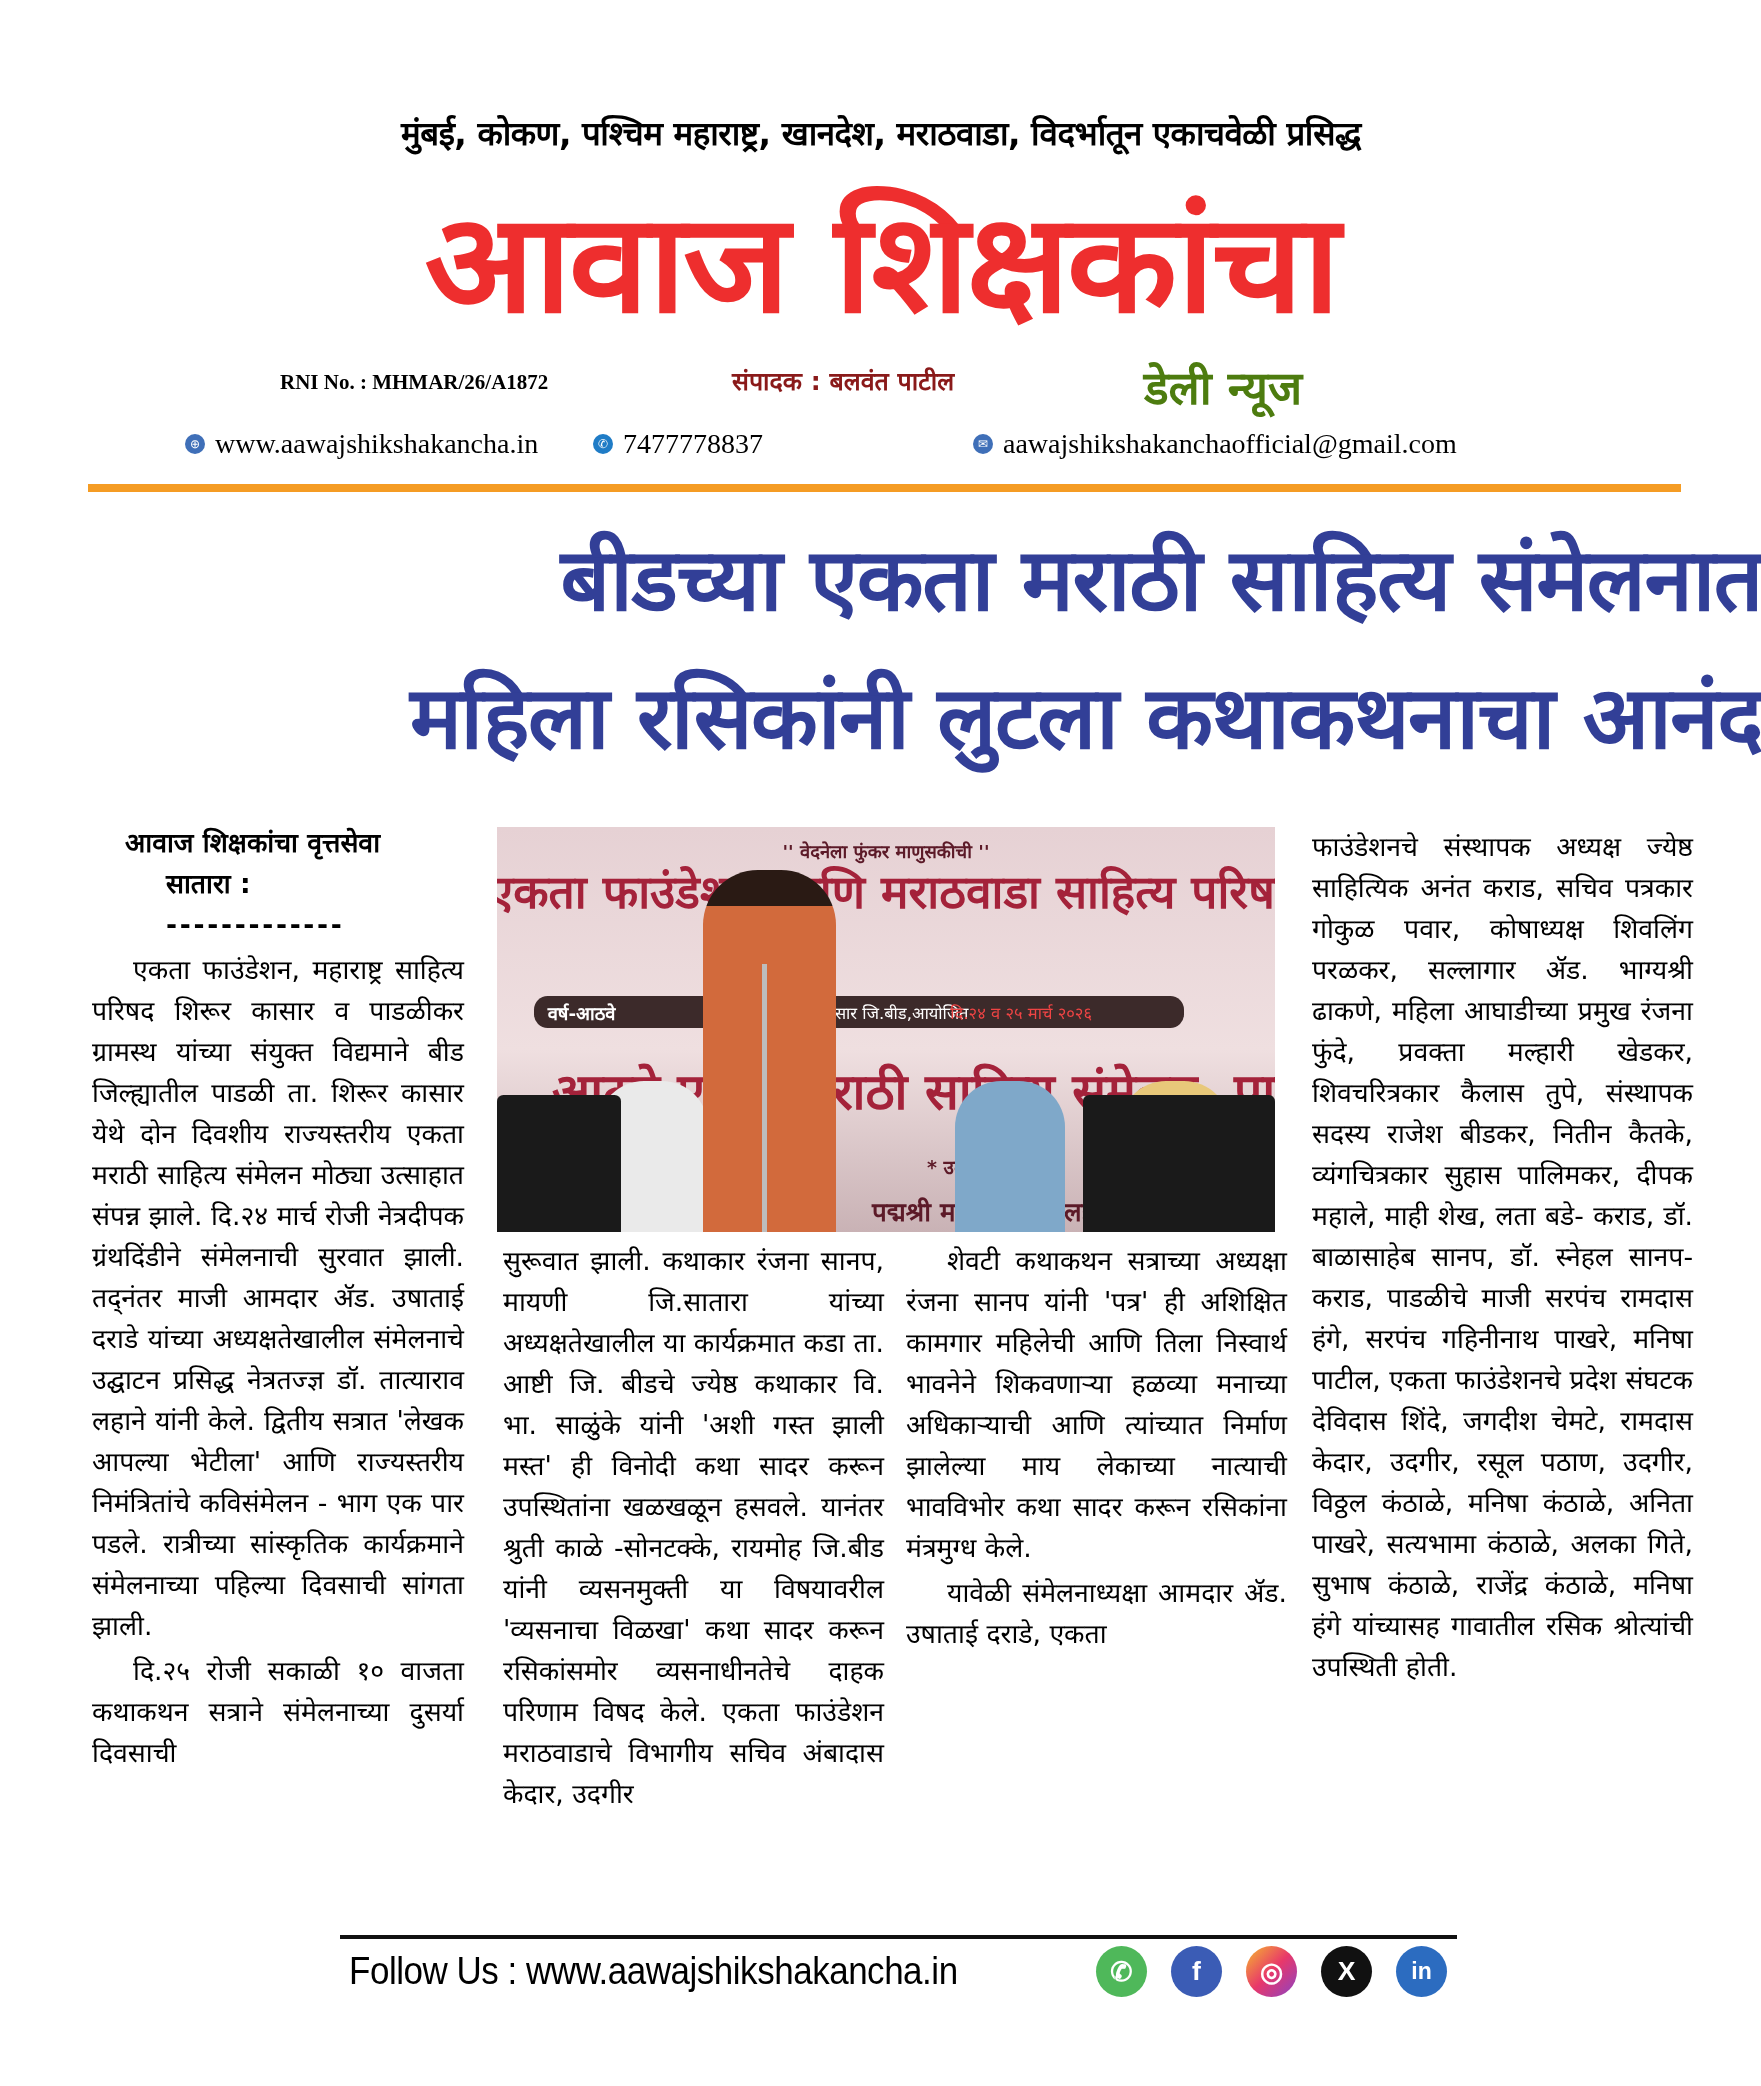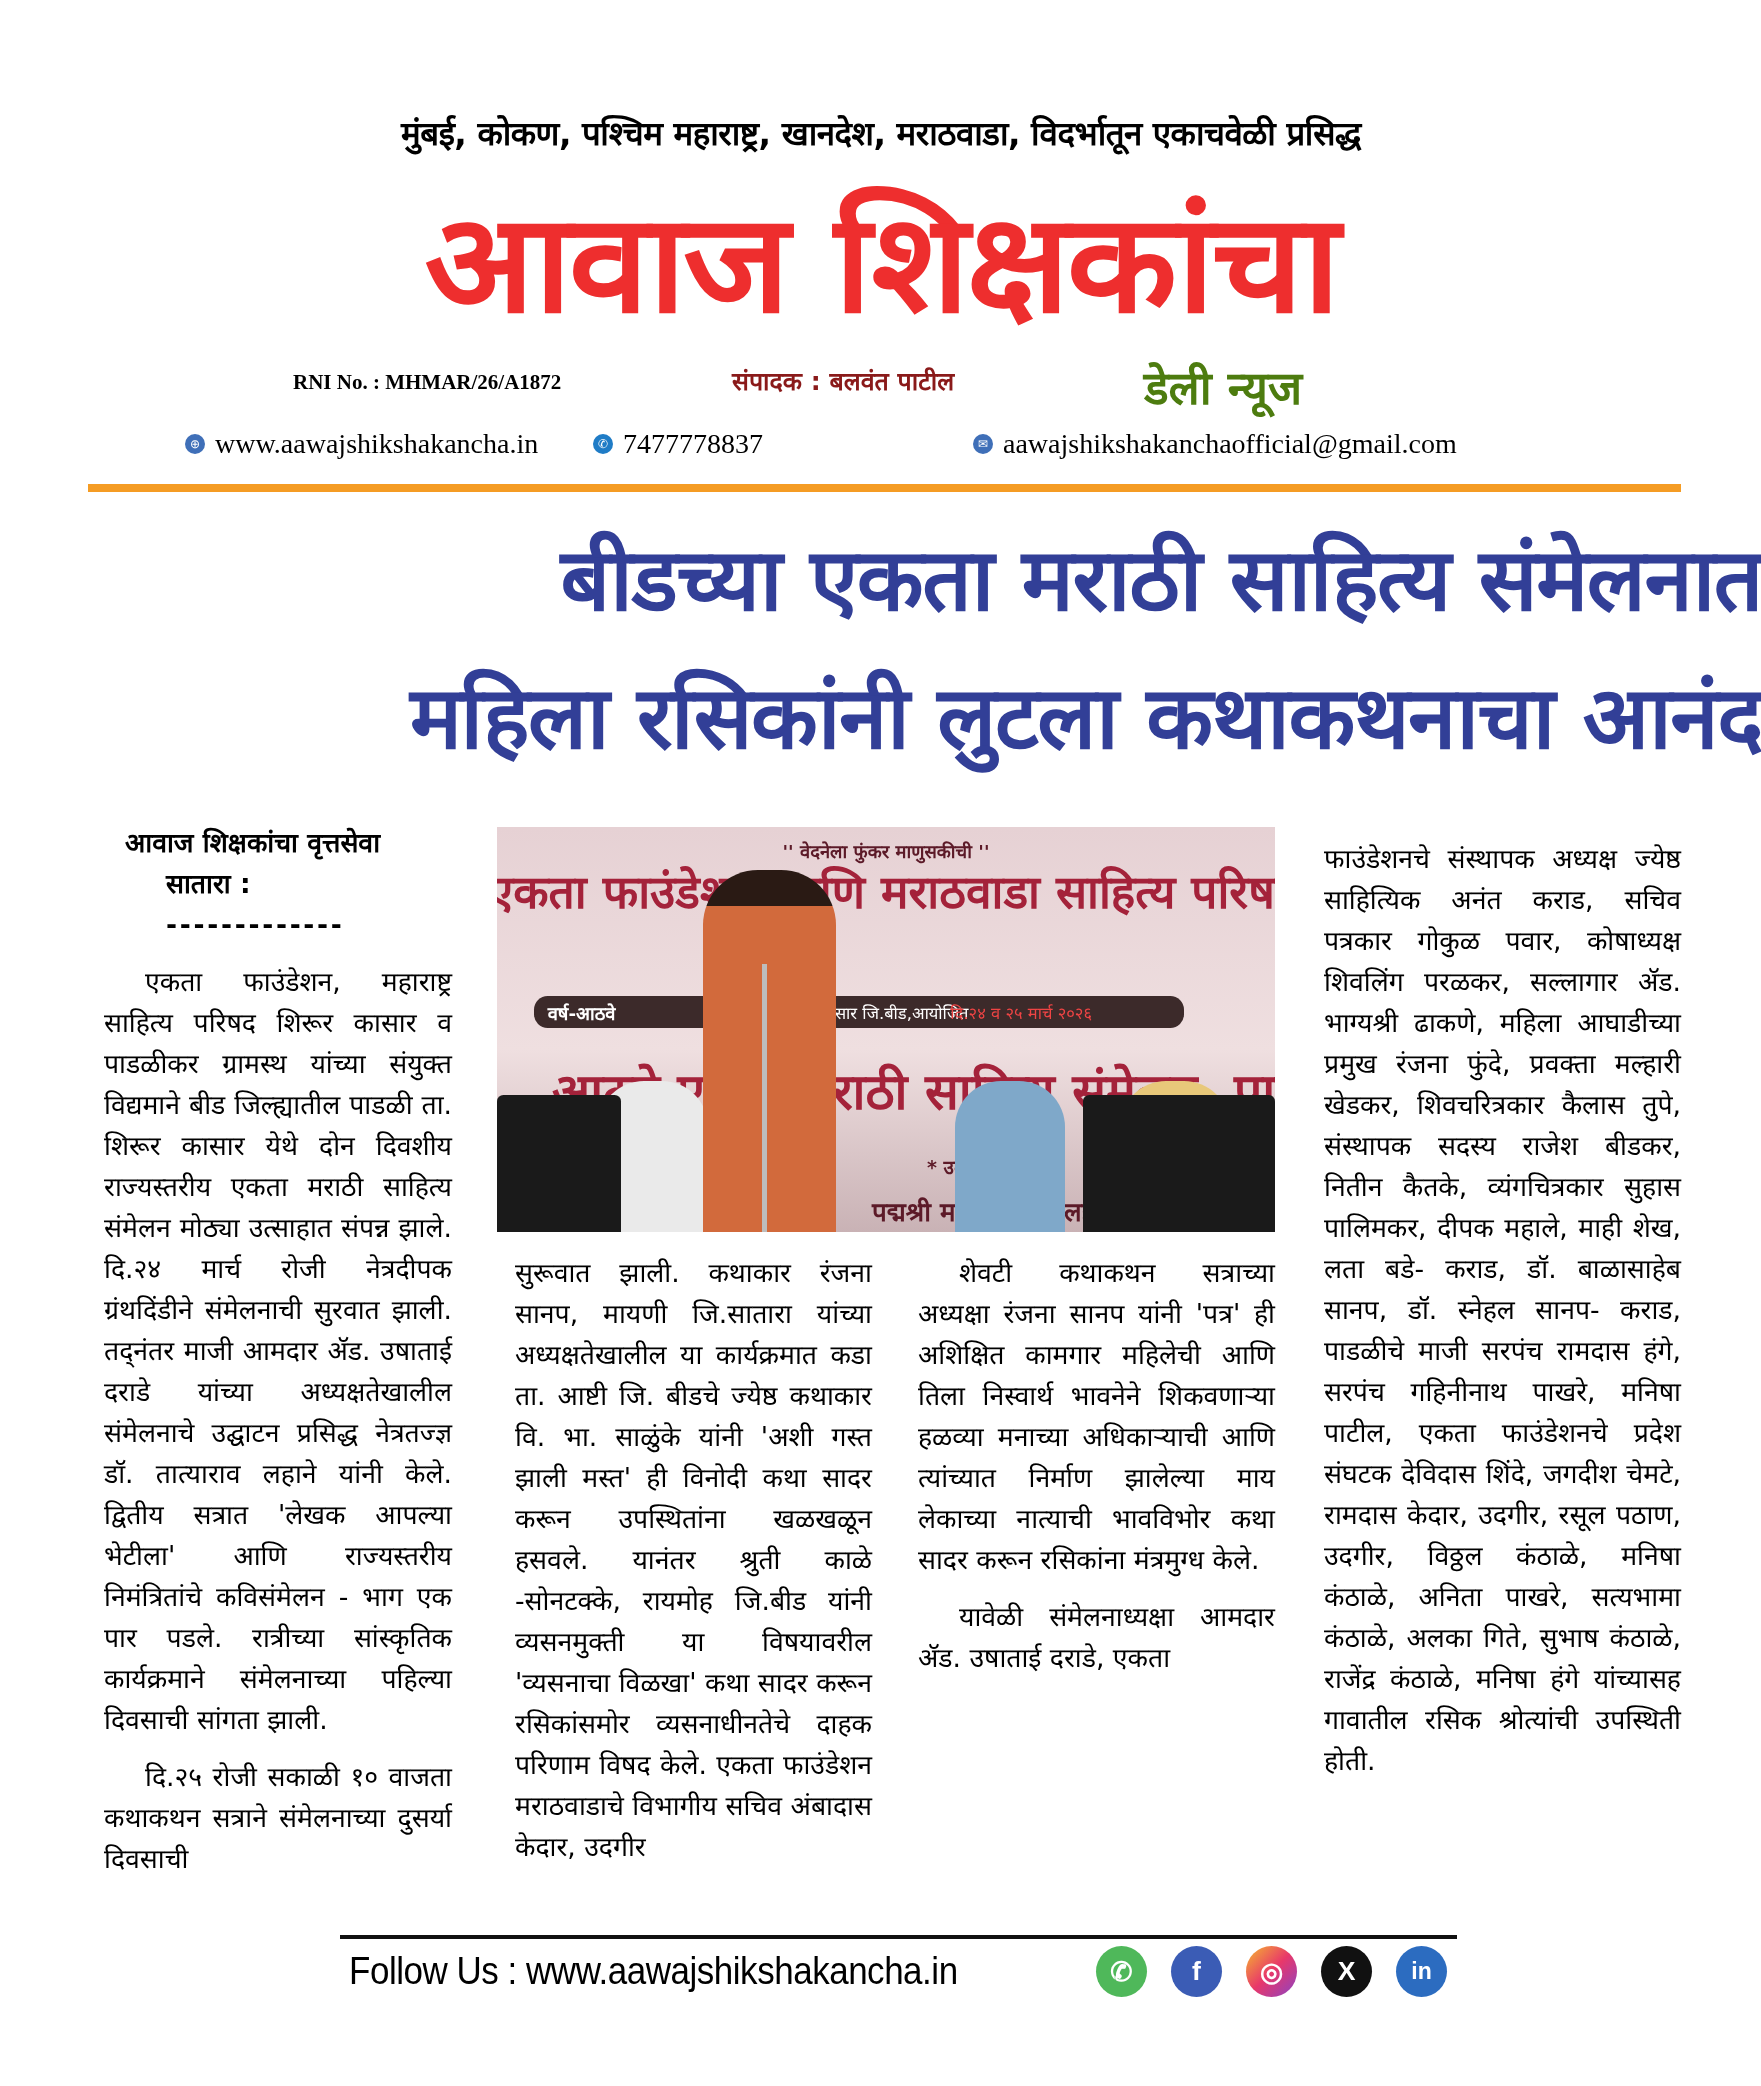--- a/index.html
+++ b/index.html
@@ -1,36 +1,36 @@
 <!DOCTYPE html>
 <html style="font-size:7.3px"><head>
 <meta charset="utf-8">
 <style>
   html, body { margin: 0; padding: 0; background: #ffffff; }
   body { width: 1762px; height: 2087px; position: relative; overflow: hidden; font-family: "DejaVu Sans", sans-serif; color: #000; }
 
   .tagline { position: absolute; top: 110px; left: 0; width: 1762px; text-align: center; font-family: "DejaVu Sans", sans-serif; font-weight: bold; font-size: 33px; letter-spacing: -0.5px; }
   .masthead { position: absolute; top: 188px; left: 0; width: 1762px; text-align: center; font-family: "DejaVu Sans", sans-serif; font-weight: bold; font-size: 137px; line-height: 151px; color: #ee2e2e; letter-spacing: -2.7px; transform: scaleX(1.05); }
-  .rni { position: absolute; top: 370px; left: 293px; font-family: "Liberation Serif", serif; font-weight: bold; font-size: 21px; }
+  .rni { position: absolute; top: 370px; left: 280px; font-family: "Liberation Serif", serif; font-weight: bold; font-size: 21px; }
   .editor { position: absolute; top: 363px; left: 732px; font-family: "DejaVu Sans", sans-serif; font-weight: bold; font-size: 25px; color: #8a1a1a; }
   .daily { position: absolute; top: 355px; left: 1144px; font-family: "DejaVu Sans", sans-serif; font-weight: bold; font-size: 46px; color: #4d7c0f; }
 
   .contacts { position: absolute; top: 428px; left: 0; width: 1762px; height: 32px; }
   .contact { position: absolute; display: flex; align-items: center; font-family: "Liberation Serif", serif; font-size: 28px; }
   .contact .ic { width: 20px; height: 20px; border-radius: 50%; margin-right: 10px; display: inline-flex; align-items: center; justify-content: center; color: #fff; font-size: 12px; background: #3f6fb8; }
   .contact .ic.phone { background: #1f7cc6; }
 
   .rule-orange { position: absolute; top: 484px; left: 88px; width: 1593px; height: 8.2px; background: #f59c24; }
 
   .headline { position: absolute; left: 0; width: 1762px; text-align: right; font-family: "DejaVu Sans", sans-serif; font-weight: bold; font-size: 87px; color: #323f97; letter-spacing: -1.4px; }
   .hl1 { top: 517px; }
   .hl2 { top: 655px; }
 
   .col { position: absolute; font-family: "DejaVu Sans", sans-serif; font-size: 26.6px; line-height: 41px; text-align: justify; }
-  .col p { margin: 16px; text-indent: 41px; }
+  .col p { margin: 4px; text-indent: 41px; }
   .col p.noindent { text-indent: 0; }
   .col1 { top: 822px; left: 88px; width: 380px; }
   .col1 .byline { font-weight: bold; text-indent: 37px; margin: 0; font-size: 26.6px; }
   .col1 .byline2 { font-weight: bold; padding-left: 37px; margin: 0; }
   .col1 .dashes { padding-left: 37px; margin: 0; font-weight: bold; letter-spacing: 2.7px; }
   .col2 { top: 1236px; left: 499px; width: 389px; }
   .col3 { top: 1236px; left: 902px; width: 389px; }
   .col4 { top: 822px; left: 1308px; width: 389px; }
 
   .photo { position: absolute; top: 827px; left: 497px; width: 778px; height: 405px; background: linear-gradient(180deg, #e6d1d4 0%, #efdfe0 55%, #c9b2b5 100%); overflow: hidden; }

